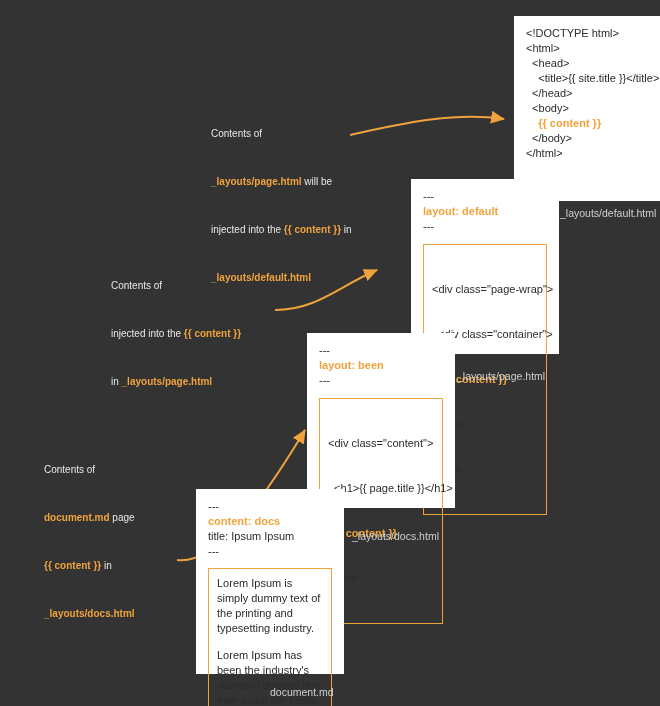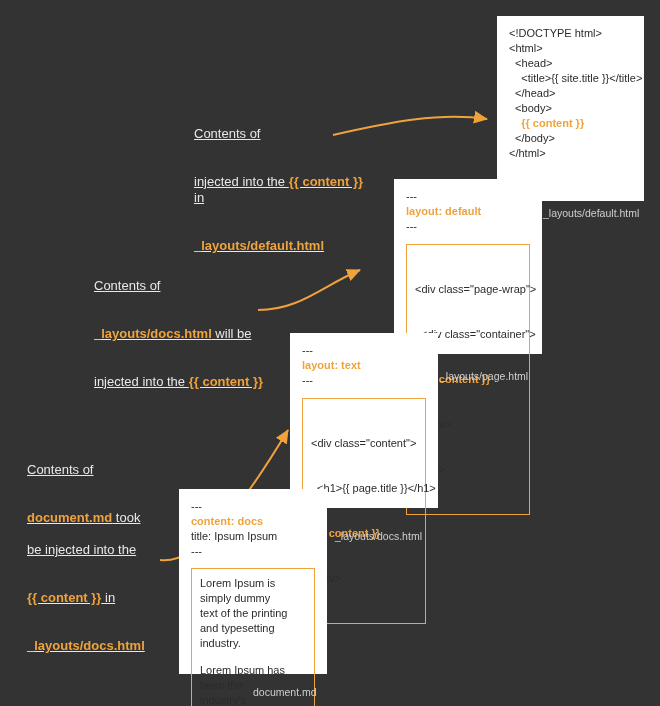--- a/index.html
+++ b/index.html
@@ -9,21 +9,21 @@
   body {
     width: 660px;
     height: 706px;
     background: #333333;
     font-family: "Liberation Sans", sans-serif;
     position: relative;
     overflow: hidden;
   }
   .stage {
     position: absolute;
-    left: 0; top: 0;
+    left: 17px; top: 0;
     width: 634px;
     height: 706px;
   }
   svg.arrows {
     position: absolute;
     left: 0; top: 0;
     width: 660px;
     height: 706px;
     pointer-events: none;
   }
@@ -54,32 +54,31 @@
   .bold-accent { color: #f0a33c; font-weight: bold; }
   .caption {
     position: absolute;
     color: #cfcfcf;
     font-size: 10.5px;
     white-space: nowrap;
   }
   .note {
     position: absolute;
     color: #e8e8e8;
-    font-size: 13px;
+    font-size: 10px;
     line-height: 16px;
     white-space: pre-line;
-    text-decoration: underline;
   }
   .note b { color: #f0a33c; font-weight: bold; }
   .frontmatter {
     font-size: 11px;
     line-height: 15px;
     white-space: pre;
   }
-  .para { margin: 0 15px 12px 0; }
+  .para { margin: 0 0 12px 0; }
   .para:last-child { margin-bottom: 0; }
 </style>
 </head>
 <body>
 
 <div class="stage">
 
   <svg class="arrows" viewBox="0 0 660 706">
     <defs>
       <marker id="ah" markerWidth="9" markerHeight="9" refX="6.5" refY="3.2" orient="auto">
@@ -118,21 +117,21 @@
         <div>  &lt;/div&gt;</div>
         <div>&lt;/div&gt;</div>
       </div>
     </div>
   </div>
   <div class="caption" style="left:440px; top:370px;">_layouts/page.html</div>
 
   <div class="card" style="left:290px; top:333px; width:148px; height:175px;">
     <div class="card-body">
       <div class="frontmatter">---</div>
-      <div class="frontmatter bold-accent">layout: text</div>
+      <div class="frontmatter bold-accent">layout: been</div>
       <div class="frontmatter">---</div>
       <div class="codebox" style="margin-top:10px;">
         <div>&lt;div class="content"&gt;</div>
         <div>  &lt;h1&gt;{{ page.title }}&lt;/h1&gt;</div>
         <div class="bold-accent">  {{ content }}</div>
         <div>&lt;/div&gt;</div>
       </div>
     </div>
   </div>
   <div class="caption" style="left:335px; top:530px;">_layouts/docs.html</div>
@@ -147,43 +146,45 @@
         <p class="para">Lorem Ipsum is simply dummy text of the printing and typesetting industry.</p>
         <p class="para">Lorem Ipsum has been the industry's standard dummy text ever since the 1500s, when an unknown printer took a galley of type.</p>
       </div>
     </div>
   </div>
   <div class="caption" style="left:253px; top:686px;">document.md</div>
 
   <div class="note" style="left:194px; top:110px; width:170px;">
     <div>Contents of</div>
     <div>
+      <b>_layouts/page.html</b><span> will be</span>
+    </div>
+    <div>
       <span>injected into the </span><b>{{ content }}</b><span> in</span>
     </div>
     <div>
       <b>_layouts/default.html</b>
     </div>
   </div>
 
   <div class="note" style="left:94px; top:262px; width:175px;">
     <div>Contents of</div>
     <div>
-      <b>_layouts/docs.html</b><span> will be</span>
+      <span>injected into the </span><b>{{ content }}</b>
     </div>
     <div>
-      <span>injected into the </span><b>{{ content }}</b>
+      <span>in </span><b>_layouts/page.html</b>
     </div>
   </div>
 
   <div class="note" style="left:27px; top:446px; width:150px;">
     <div>Contents of</div>
     <div>
-      <b>document.md</b><span> took</span>
+      <b>document.md</b><span> page</span>
     </div>
-    <div>be injected into the</div>
     <div>
       <b>{{ content }}</b><span> in</span>
     </div>
     <div>
       <b>_layouts/docs.html</b>
     </div>
   </div>
 
 </div>
 

